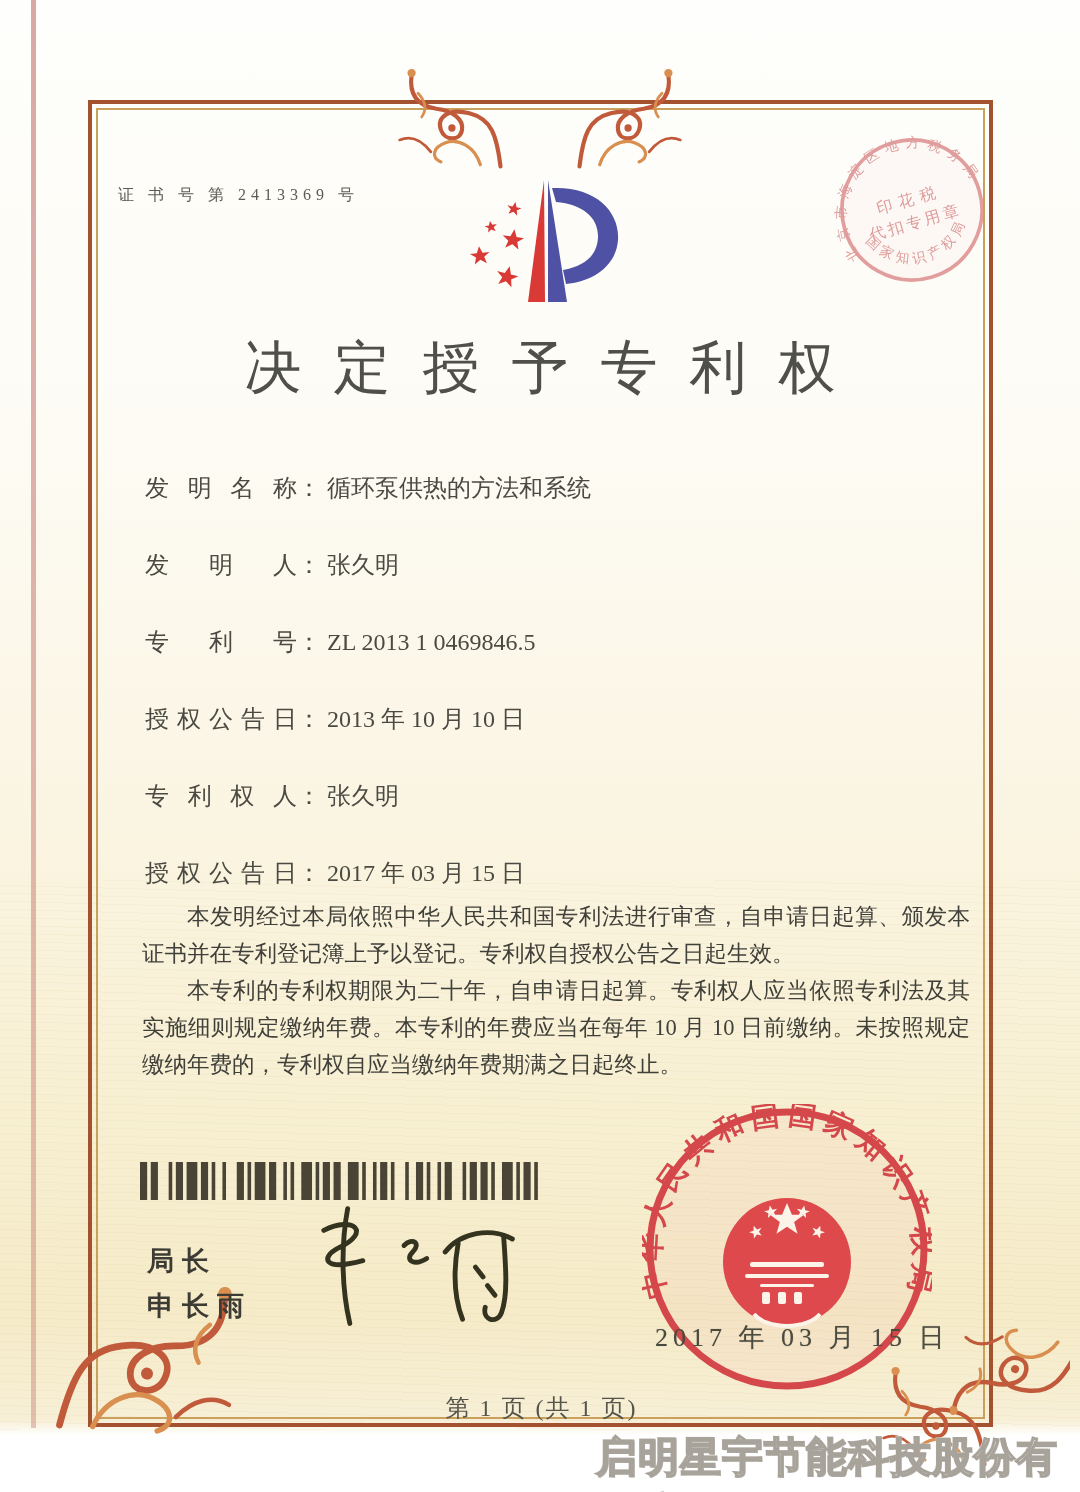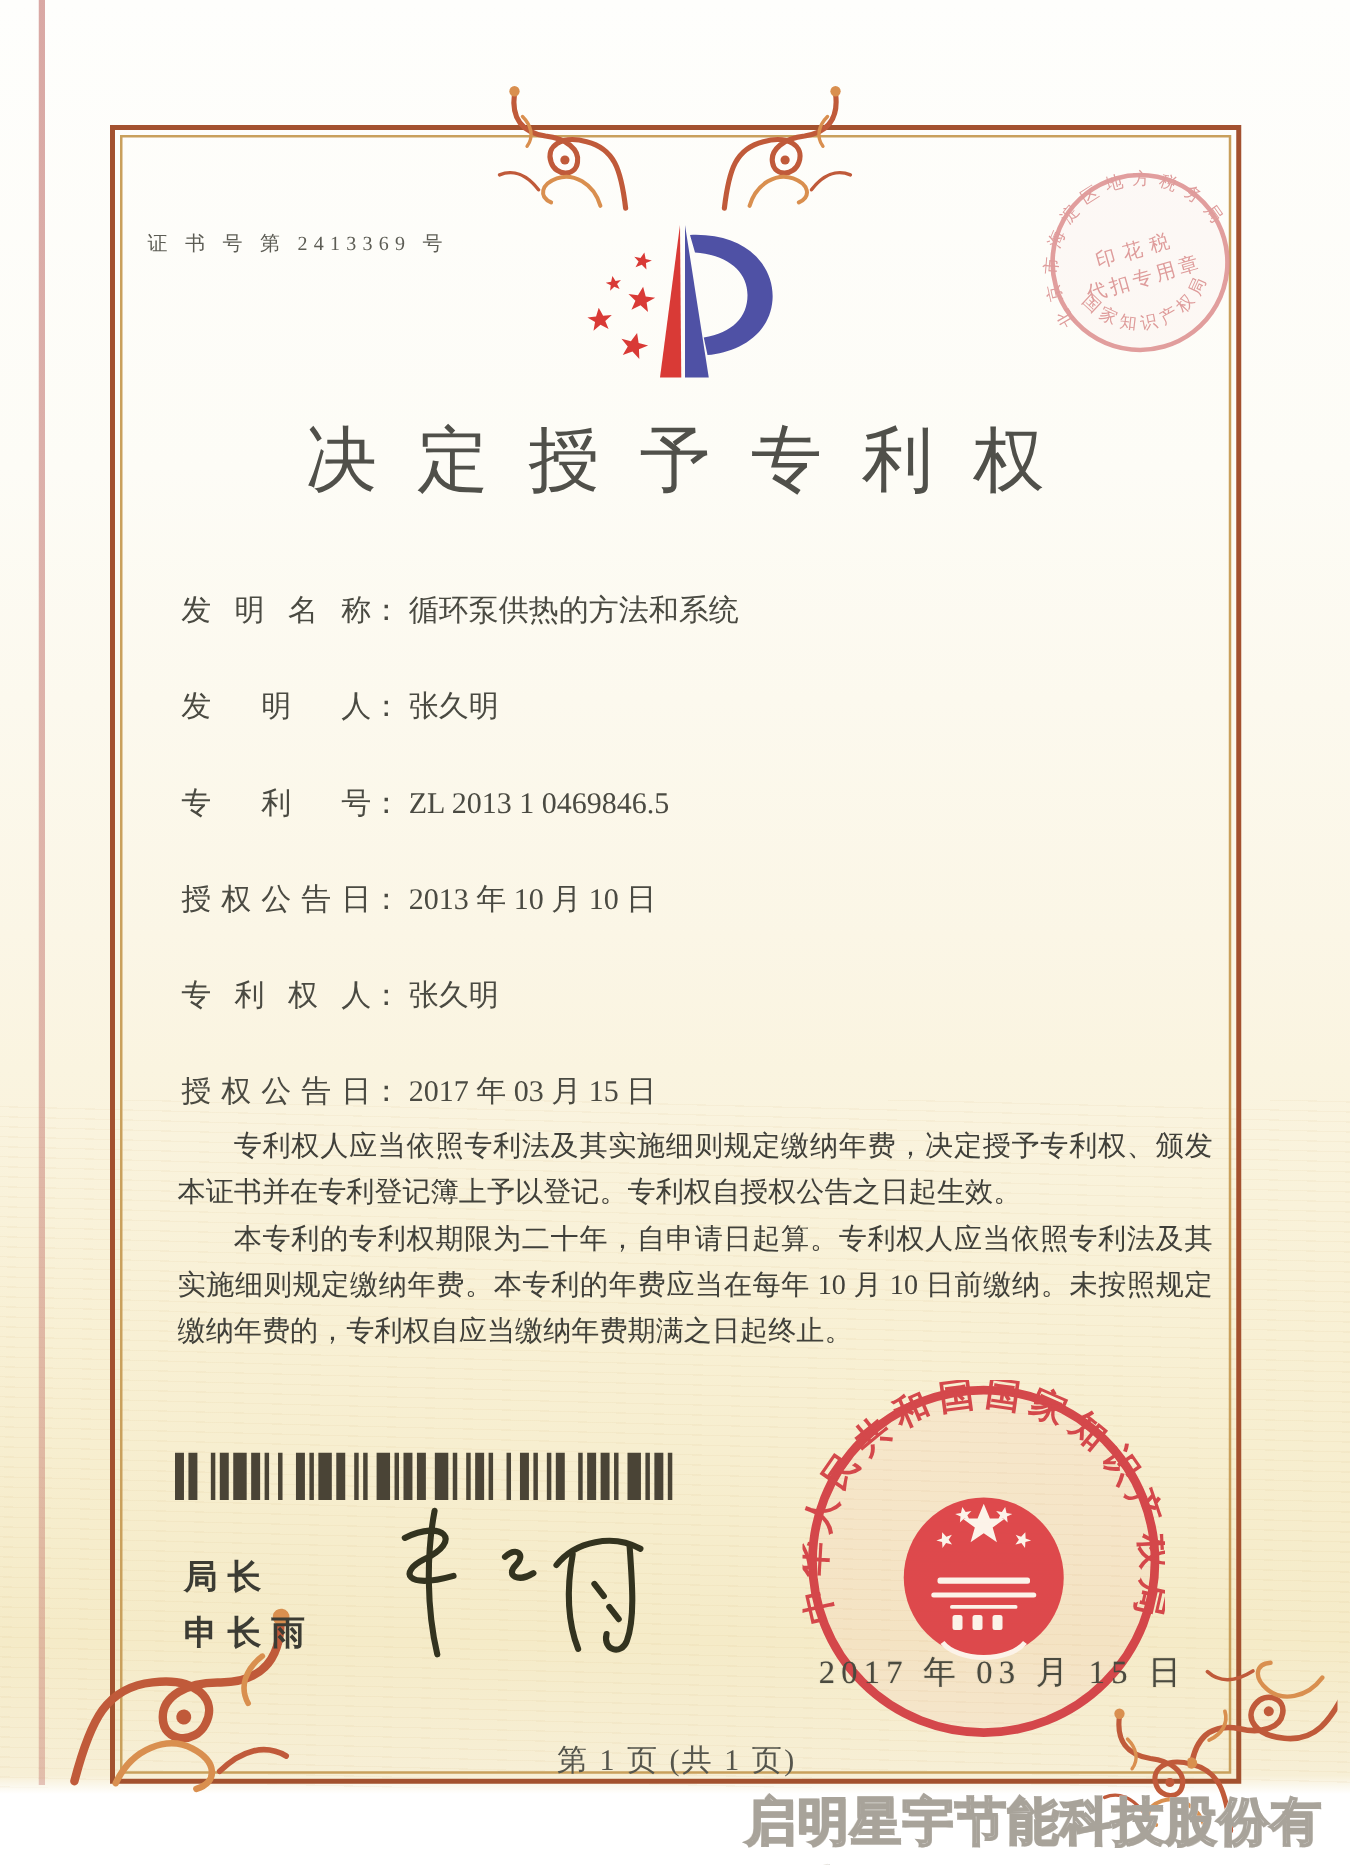--- a/index.html
+++ b/index.html
@@ -174,21 +174,21 @@
     <span class="field-label">授权公告日</span><span class="field-colon">：</span><span>2013 年 10 月 10 日</span>
   </div>
   <div class="field-row row-5">
     <span class="field-label">专利权人</span><span class="field-colon">：</span><span>张久明</span>
   </div>
   <div class="field-row row-6">
     <span class="field-label">授权公告日</span><span class="field-colon">：</span><span>2017 年 03 月 15 日</span>
   </div>
 
   <div class="body-text">
-    <p>专利权人应当依照专利法及其实施细则规定缴纳年费，决定授予专利权、颁发本证书并在专利登记簿上予以登记。专利权自授权公告之日起生效。</p>
+    <p>本发明经过本局依照中华人民共和国专利法进行审查，自申请日起算、颁发本证书并在专利登记簿上予以登记。专利权自授权公告之日起生效。</p>
     <p>本专利的专利权期限为二十年，自申请日起算。专利权人应当依照专利法及其实施细则规定缴纳年费。本专利的年费应当在每年 10 月 10 日前缴纳。未按照规定缴纳年费的，专利权自应当缴纳年费期满之日起终止。</p>
   </div>
 
   <svg class="barcode" id="barcode" preserveAspectRatio="none" viewBox="0 0 113 38">
       <rect x="0" y="0" width="2" height="38" fill="#4a4436"></rect>
       <rect x="3" y="0" width="2" height="38" fill="#4a4436"></rect>
       <rect x="8" y="0" width="1" height="38" fill="#4a4436"></rect>
       <rect x="10" y="0" width="2" height="38" fill="#4a4436"></rect>
       <rect x="13" y="0" width="3" height="38" fill="#4a4436"></rect>
       <rect x="17" y="0" width="2" height="38" fill="#4a4436"></rect>

